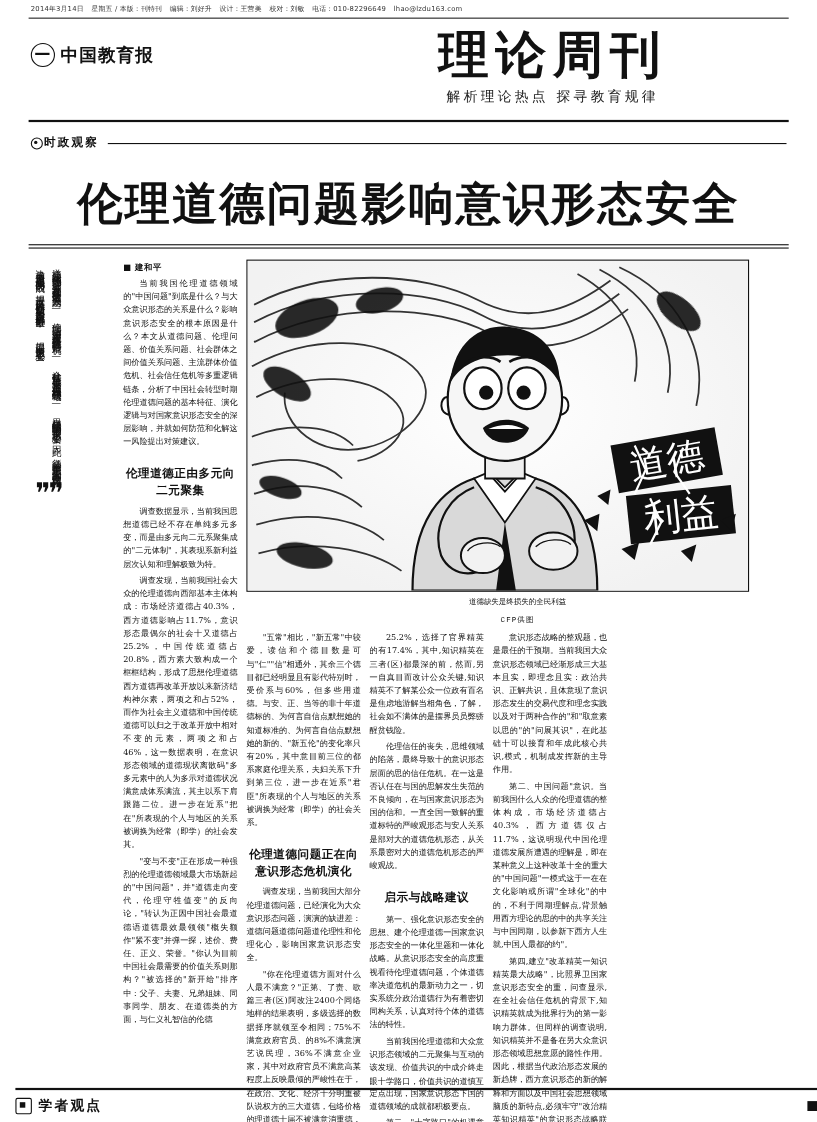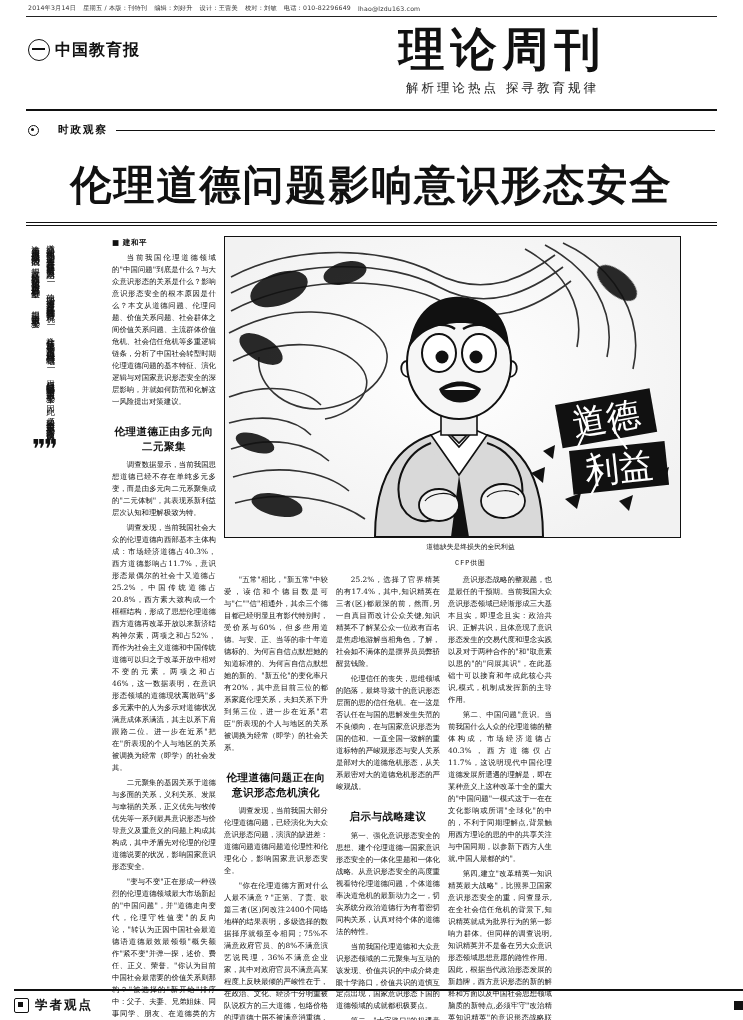--- a/index.html
+++ b/index.html
@@ -68,21 +68,21 @@
     font-size:12.5px;letter-spacing:3px;color:#222;
     margin-top:4px;
   }
   
   .flagrow{
     display:flex;align-items:center;
     height:34px;
     margin-top:2px;
   }
   .flag{
-    display:flex;align-items:center;gap:19px;
+    display:flex;align-items:center;gap:1px;
     font-size:10.5px;font-weight:bold;letter-spacing:2px;color:#111;
     padding-left:2px;
   }
   .flag .bullet{
     width:9px;height:9px;border-radius:50%;
     border:1.6px solid #111;position:relative;display:inline-block;
   }
   .flag .bullet:after{
     content:"";position:absolute;left:2.2px;top:2.2px;
     width:3px;height:3px;border-radius:50%;background:#111;
@@ -254,21 +254,20 @@
     </div>
 
     <div class="col col-1">
       <div class="author-mark">
         <span>■ 建和平</span>
       </div>
       <p class="para">当前我国伦理道德领域的"中国问题"到底是什么？与大众意识形态的关系是什么？影响意识形态安全的根本原因是什么？本文从道德问题、伦理问题、价值关系问题、社会群体之间价值关系问题、主流群体价值危机、社会信任危机等多重逻辑链条，分析了中国社会转型时期伦理道德问题的基本特征、演化逻辑与对国家意识形态安全的深层影响，并就如何防范和化解这一风险提出对策建议。</p>
       <div class="subhead">伦理道德正由多元向二元聚集</div>
       <p class="para">调查数据显示，当前我国思想道德已经不存在单纯多元多变，而是由多元向二元系聚集成的"二元体制"，其表现系新利益层次认知和理解极致为特。</p>
       <p class="para">调查发现，当前我国社会大众的伦理道德向西部基本主体构成：市场经济道德占40.3%，西方道德影响占11.7%，意识形态最偶尔的社会十又道德占25.2%，中国传统道德占20.8%，西方素大致构成一个框框结构，形成了思想伦理道德西方道德再改革开放以来新济结构神尔素，两项之和占52%，而作为社会主义道德和中国传统道德可以归之于改革开放中相对不变的元素，两项之和占46%，这一数据表明，在意识形态领域的道德现状离散码"多多元素中的人为多示对道德状况满意成体系满流，其主以系下肩跟路二位。进一步在近系"把在"所表现的个人与地区的关系被调换为经常（即学）的社会发其。</p>
-      <p class="para">二元聚集的基因关系于道德与多面的关系，义利关系、发展与幸福的关系，正义优先与牧传优先等一系列最具意识形态与价导意义及重意义的问题上构成其构成，其中矛盾先对伦理的伦理道德说要的状况，影响国家意识形态安全。</p>
       <p class="para">"变与不变"正在形成一种强烈的伦理道德领域最大市场新起的"中国问题"，并"道德走向变代，伦理守牲值变"的反向论，"转认为正因中国社会最道德语道德最效最领领"概失额作"紧不变"并弹一探，述价、费任、正义、荣誉。"你认为目前中国社会最需要的价值关系则那构？"被选择的"新开给"排序中：父子、夫妻、兄弟姐妹、同事同学、朋友、在道德类的方面，与仁义礼智信的伦德</p>
     </div>
 
     <div style="flex:1;min-width:0;display:flex;flex-direction:column;">
 
       <div class="art-block">
         <div class="art">
           <svg width="455" height="300" viewBox="0 0 455 300">
             <defs>
               <pattern id="hatch" width="4" height="4" patternUnits="userSpaceOnUse" patternTransform="rotate(35)">

